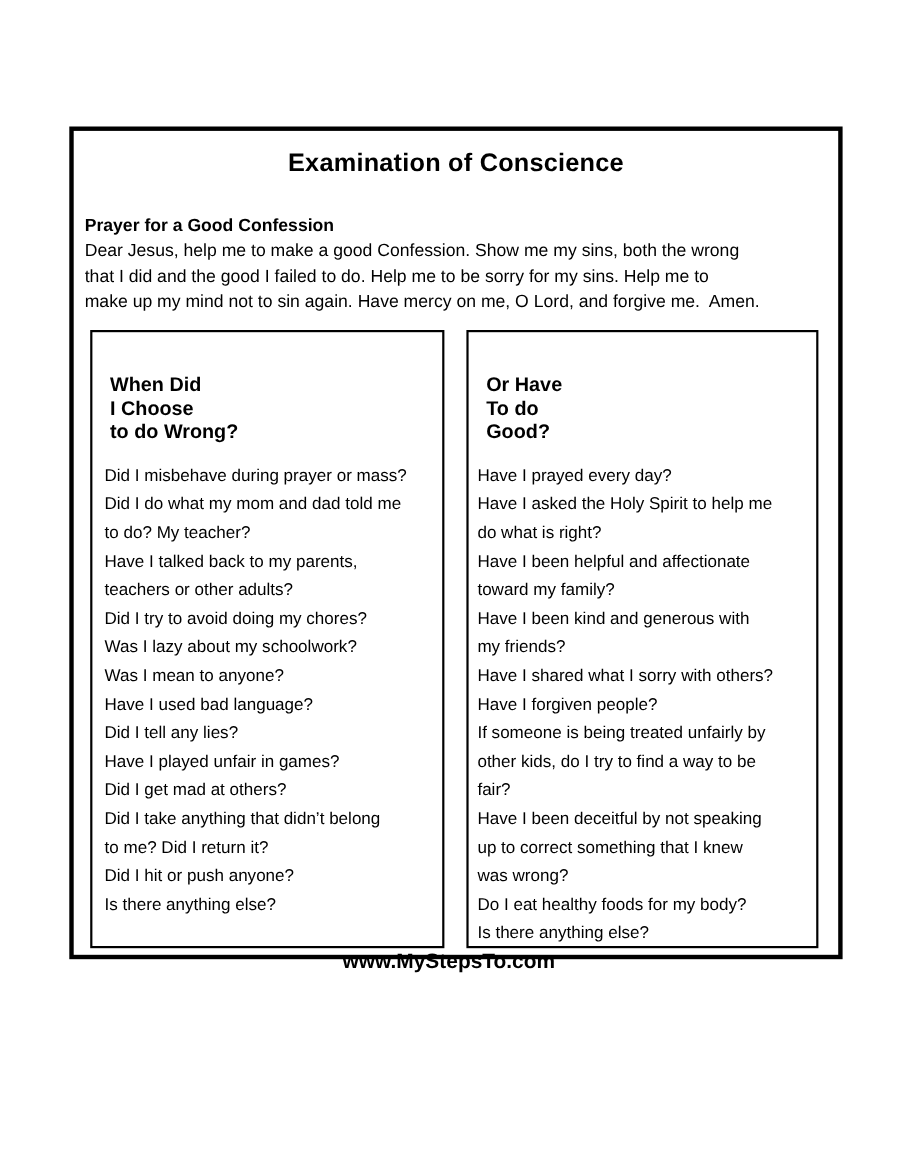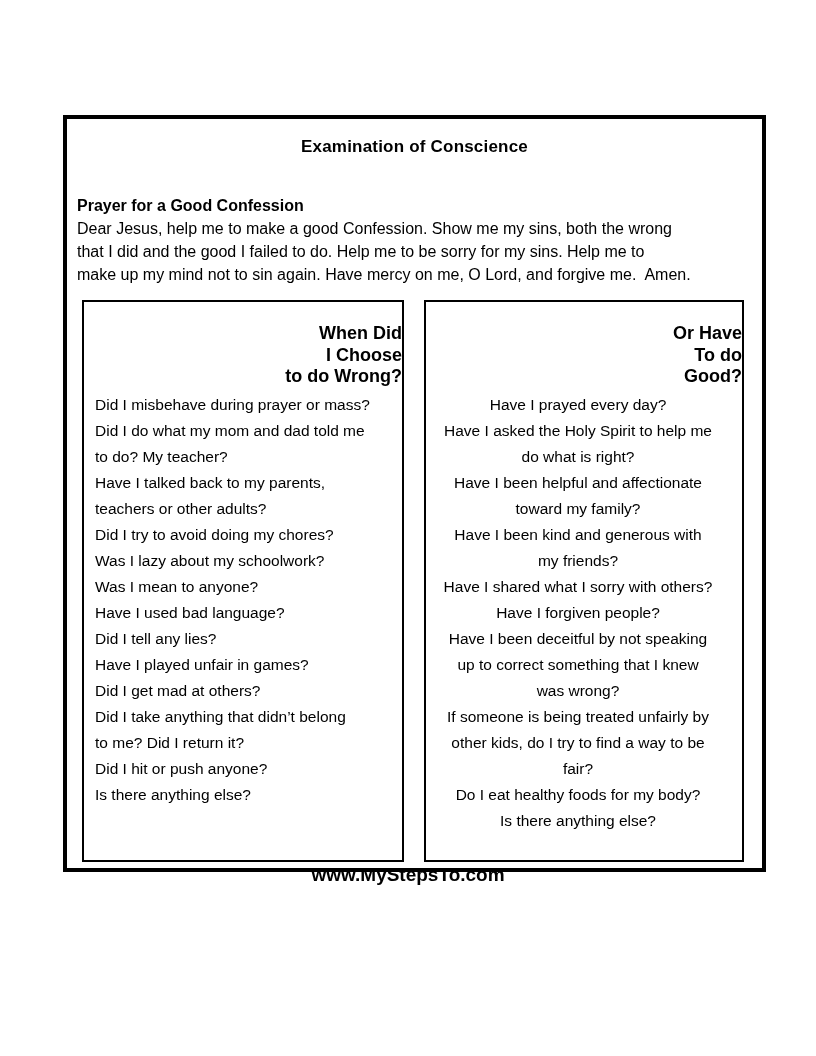--- a/index.html
+++ b/index.html
@@ -18,21 +18,21 @@
     left: 63px;
     top: 115px;
     width: 703px;
     height: 757px;
     border: 4px solid #000000;
     background: #ffffff;
   }
   .title {
     margin: 14px 0 0 0;
     text-align: center;
-    font-size: 17px;
+    font-size: 23px;
     line-height: 28px;
     font-weight: 700;
     letter-spacing: 0.2px;
   }
   .prayer {
     margin: 25px 8px 0 10px;
   }
   .prayer-heading {
     font-size: 16px;
     font-weight: 700;
@@ -51,32 +51,32 @@
   }
   .qbox {
     border: 2px solid #000000;
     height: 562px;
     padding-top: 21px;
     background: #ffffff;
   }
   .qbox-left  { width: 322px; }
   .qbox-right { width: 320px; }
   .qbox-heading {
-    margin: 0;
-    text-align: right;
+    margin: 16px;
+    text-align: left;
     font-size: 18px;
     line-height: 21.5px;
     font-weight: 700;
     white-space: pre-line;
   }
   .qlist {
     margin-top: 4px;
   }
   .qbox-left  .qlist { padding: 0 6px 0 11px; }
-  .qbox-right .qlist { padding: 0 20px 0 8px; text-align: center; }
+  .qbox-right .qlist { padding: 0 20px 0 8px; }
   .question {
     margin: 0;
     font-size: 15.5px;
     line-height: 26px;
     white-space: pre-line;
   }
   .footer {
     position: absolute;
     top: 865px;
     left: 0;
@@ -155,27 +155,27 @@
             <p class="question">Have I been helpful and affectionate
 toward my family?</p>
 
             <p class="question">Have I been kind and generous with
 my friends?</p>
 
             <p class="question">Have I shared what I sorry with others?</p>
 
             <p class="question">Have I forgiven people?</p>
 
+            <p class="question">If someone is being treated unfairly by
+other kids, do I try to find a way to be
+fair?</p>
+
             <p class="question">Have I been deceitful by not speaking
 up to correct something that I knew
 was wrong?</p>
-
-            <p class="question">If someone is being treated unfairly by
-other kids, do I try to find a way to be
-fair?</p>
 
             <p class="question">Do I eat healthy foods for my body?</p>
 
             <p class="question">Is there anything else?</p>
           </div>
       </section>
 
     </div>
   </div>
 

